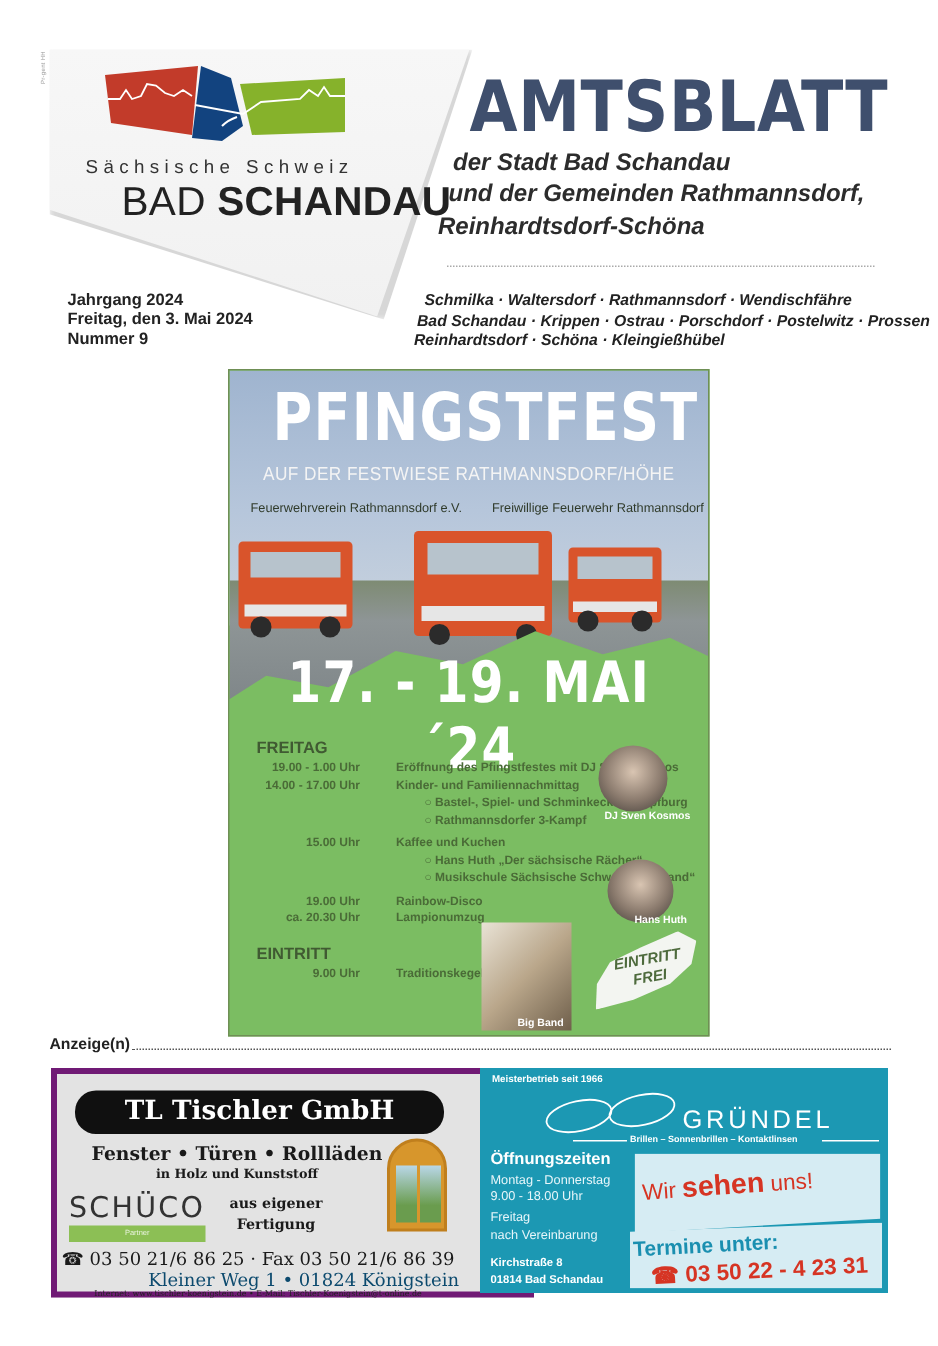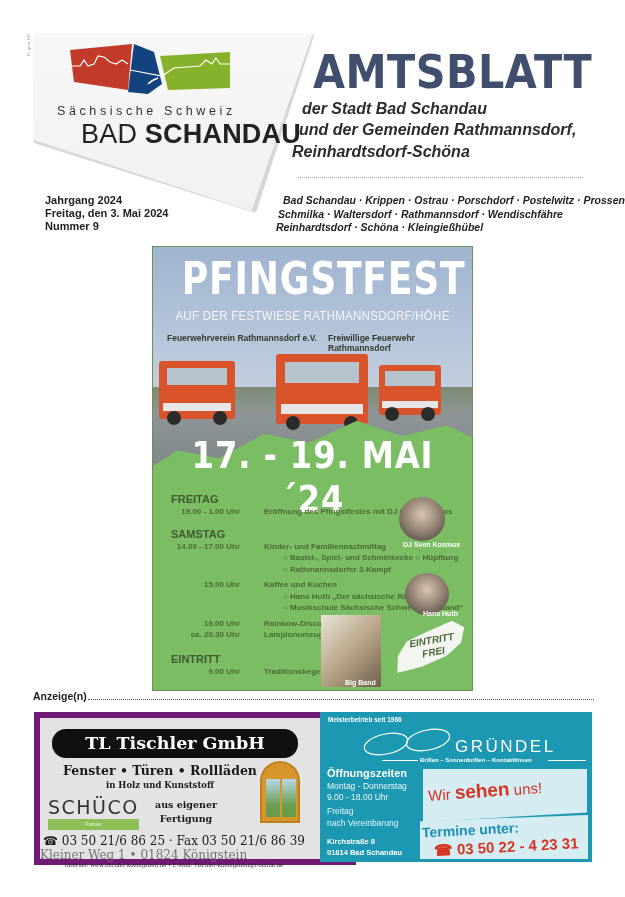--- a/index.html
+++ b/index.html
@@ -45,21 +45,21 @@
   .truck { position: absolute; border-radius: 3px; background: #d9542b; }
   .truck .win { position: absolute; left: 10%; top: 12%; width: 80%; height: 30%; background: #b7c3cc; }
   .truck .bumper { position: absolute; left: 5%; bottom: 14%; width: 90%; height: 14%; background: #e6e6e6; }
   .truck .wheel { position: absolute; bottom: -6px; width: 14px; height: 14px; border-radius: 50%; background: #2b2b2b; }
   .grass-splash { position: absolute; left: -10px; top: 165px; width: 345px; height: 110px; background: #7bbd62;
     clip-path: polygon(0 55%, 10% 35%, 22% 42%, 35% 20%, 48% 28%, 62% 8%, 75% 22%, 88% 12%, 100% 30%, 100% 100%, 0 100%); }
   .p-title { position: absolute; left: 0; width: 100%; top: 6px; text-align: center; font-size: 44px; font-weight: 700;
     color: #ffffff; font-family: "DejaVu Sans", sans-serif; letter-spacing: 1px; transform: scaleX(0.82); }
   .p-subtitle { position: absolute; left: 0; width: 100%; top: 62px; text-align: center; font-size: 12.5px; color: #f4f4f4;
     letter-spacing: 0.3px; transform: scaleX(0.92); }
-  .p-org { position: absolute; top: 86px; font-size: 8.5px; font-weight: 700; color: #2f3a2a; }
+  .p-org { position: absolute; top: 86px; font-size: 8.5px; font-weight: 400; color: #2f3a2a; }
   .p-org.l { left: 14px; } .p-org.r { left: 175px; }
   .p-date { position: absolute; left: 0; width: 100%; top: 186px; text-align: center; font-size: 38px; font-weight: 700;
     color: #ffffff; font-family: "DejaVu Sans", sans-serif; transform: scaleX(0.85); letter-spacing: 1px; }
 
   .sched { position: absolute; left: 18px; top: 240px; font-size: 8px; color: #3f5a2f; font-weight: 700; }
   .day { font-size: 11px; color: #405a32; margin-top: 6px; line-height: 13px; }
   .row { display: flex; line-height: 11.5px; }
   .row .t { width: 93px; text-align: right; padding-right: 24px; color: #4a6b37; }
   .row .d { color: #4a6b37; }
   .row.sub .t { width: 112px; }
@@ -71,32 +71,32 @@
   .free { position: absolute; left: 240px; top: 378px; width: 74px; height: 42px; background: #f3f5f1;
     clip-path: polygon(5% 60%, 20% 30%, 50% 15%, 85% 0, 100% 20%, 92% 55%, 70% 80%, 35% 95%, 0 100%);
     transform: rotate(-10deg); }
   .free span { position: absolute; left: 17px; font-size: 10px; font-style: italic; font-weight: 700; color: #4d6a3c; }
   .free .f1 { top: 10px; } .free .f2 { top: 22px; left: 28px; }
 
   
   .ads-label { position: absolute; left: 33px; top: 690px; font-size: 10.5px; font-weight: 700; color: #222; }
   .ads-dots { position: absolute; left: 88px; top: 699px; width: 506px; border-top: 1.5px dotted #555; }
 
-  .ad-tl { position: absolute; left: 34px; top: 712px; width: 322px; height: 153px; background: #e3e3e3; border: 6px solid #701a75; }
+  .ad-tl { position: absolute; left: 34px; top: 712px; width: 322px; height: 153px; background: #e3e3e3; border: 4px solid #701a75; }
   .tl-pill { position: absolute; left: 12px; top: 11px; width: 246px; height: 29px; background: #101010; border-radius: 14px;
     color: #fff; font-family: "DejaVu Serif", serif; font-weight: 700; font-size: 17.5px; text-align: center; line-height: 29px; }
   .tl-line1 { position: absolute; left: 0; width: 240px; top: 45px; text-align: center; font-family: "DejaVu Serif", serif; font-weight: 700; font-size: 12.5px; color: #1a1a1a; }
   .tl-line2 { position: absolute; left: 0; width: 240px; top: 62px; text-align: center; font-family: "DejaVu Serif", serif; font-weight: 700; font-size: 8.5px; color: #1a1a1a; }
   .schueco { position: absolute; left: 8px; top: 78px; font-family: "DejaVu Sans", sans-serif; font-size: 19px; color: #333; letter-spacing: 1.5px; }
   .schueco-bar { position: absolute; left: 8px; top: 101px; width: 91px; height: 11px; background: #8cbf55; color: #e8f3dc; font-size: 5px; text-align: center; line-height: 11px; }
   .own { position: absolute; left: 115px; top: 80px; font-family: "DejaVu Serif", serif; font-weight: 700; font-size: 9.5px; line-height: 14px; text-align: center; color: #1a1a1a; }
   .window { position: absolute; left: 220px; top: 43px; width: 40px; height: 62px; background: #d7962c; border-radius: 20px 20px 0 0; border: 2px solid #c07f1d; }
   .window .pane { position: absolute; background: linear-gradient(180deg, #b9d7e8 0%, #6a9c4e 70%); }
   .tl-phone { position: absolute; left: 0; width: 268px; top: 116px; text-align: center; font-family: "DejaVu Serif", serif; font-size: 12px; color: #1a1a1a; }
-  .tl-addr { position: absolute; left: 0; width: 268px; top: 130px; text-align: left; font-family: "DejaVu Serif", serif; font-size: 12px; color: #737373; }
+  .tl-addr { position: absolute; left: 0; width: 268px; top: 130px; text-align: right; font-family: "DejaVu Serif", serif; font-size: 12px; color: #0c4a6e; }
   .tl-web { position: absolute; left: 0; width: 268px; top: 144px; text-align: center; font-family: "DejaVu Serif", serif; font-size: 5.3px; color: #222; }
 
   .ad-ao { position: absolute; left: 320px; top: 712px; width: 272px; height: 150px; background: #1c98b3; }
   .ao-since { position: absolute; left: 8px; top: 4px; font-size: 6.5px; color: #fff; font-weight: 700; }
   .ao-logo { position: absolute; left: 42px; top: 14px; width: 100px; height: 30px; }
   .ao-name1 { position: absolute; left: 135px; top: 7px; font-size: 17px; color: #fff; letter-spacing: 2.5px; }
   .ao-name2 { position: absolute; left: 135px; top: 25px; font-size: 17px; color: #fff; letter-spacing: 2.5px; }
   .ao-tag { position: absolute; left: 100px; top: 45px; font-size: 6px; color: #fff; font-weight: 700; }
   .ao-tagline-l { position: absolute; left: 62px; top: 48px; width: 36px; border-top: 1px solid #fff; }
   .ao-tagline-r { position: absolute; left: 228px; top: 48px; width: 38px; border-top: 1px solid #fff; }
@@ -142,22 +142,22 @@
 <div class="sub3">Reinhardtsdorf-Schöna</div>
 <div class="dotline"></div>
 
 <div class="issue">
   <div>Jahrgang 2024</div>
   <div>Freitag, den 3. Mai 2024</div>
   <div>Nummer 9</div>
 </div>
 
 <div class="places">
+  <div>Schmilka · Waltersdorf · Rathmannsdorf · Wendischfähre</div>
   <div>Bad Schandau · Krippen · Ostrau · Porschdorf · Postelwitz · Prossen</div>
-  <div>Schmilka · Waltersdorf · Rathmannsdorf · Wendischfähre</div>
   <div>Reinhardtsdorf · Schöna · Kleingießhübel</div>
 </div>
 
 <div class="poster">
   <div class="poster-sky"></div>
   <div class="poster-road"></div>
 
   <div class="truck" style="left:6px; top:114px; width:76px; height:58px;">
     <div class="win"></div>
       <div class="bumper"></div>
@@ -185,21 +185,20 @@
   <div class="p-org r">Freiwillige Feuerwehr Rathmannsdorf</div>
   <div class="p-date">17. - 19. MAI´24</div>
 
   <div class="sched">
     <div class="day">FREITAG</div>
     <div class="row">
         <span class="t">19.00 -  1.00 Uhr</span>
         <span class="d">Eröffnung des Pfingstfestes mit DJ Sven Kosmos</span>
       </div>
 
-    <div class="day" style="margin-top:10px">SAMSTAG</div>
     <div class="row">
         <span class="t">14.00 - 17.00 Uhr</span>
         <span class="d">Kinder- und Familiennachmittag</span>
       </div>
     <div class="row sub">
         <span class="t"></span>
       </div>
     <div class="row sub">
         <span class="t"></span>
         <span class="d">○ Bastel-, Spiel- und Schminkecke ○ Hüpfburg</span>

